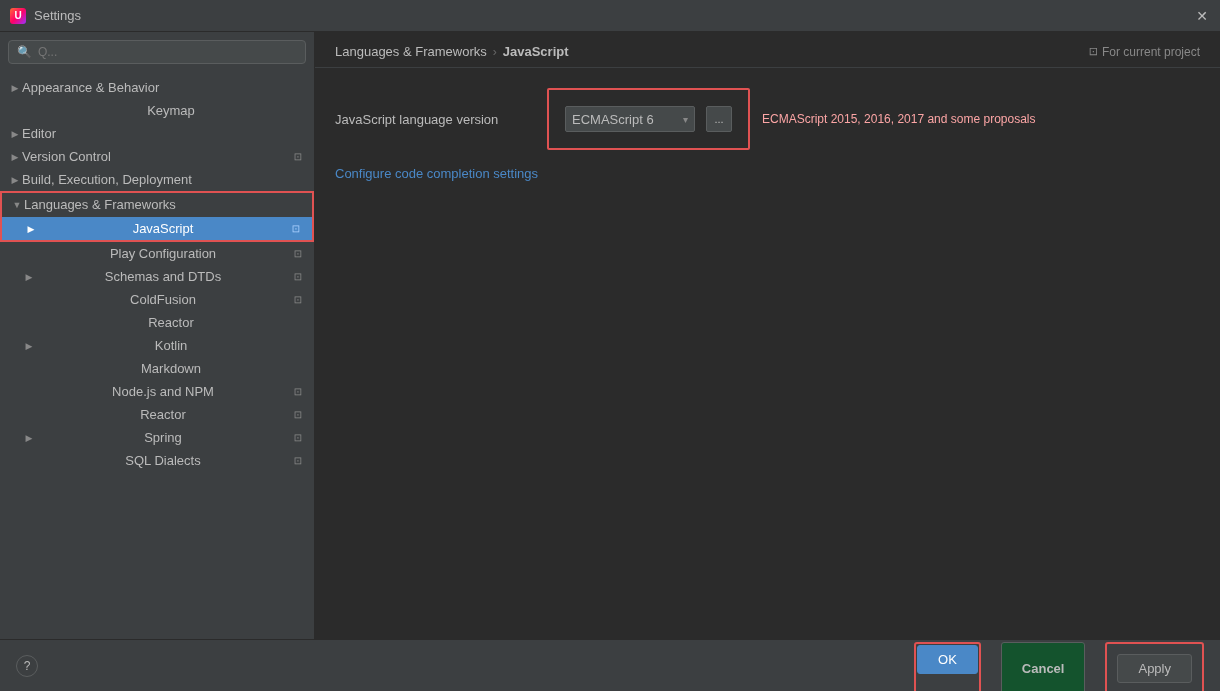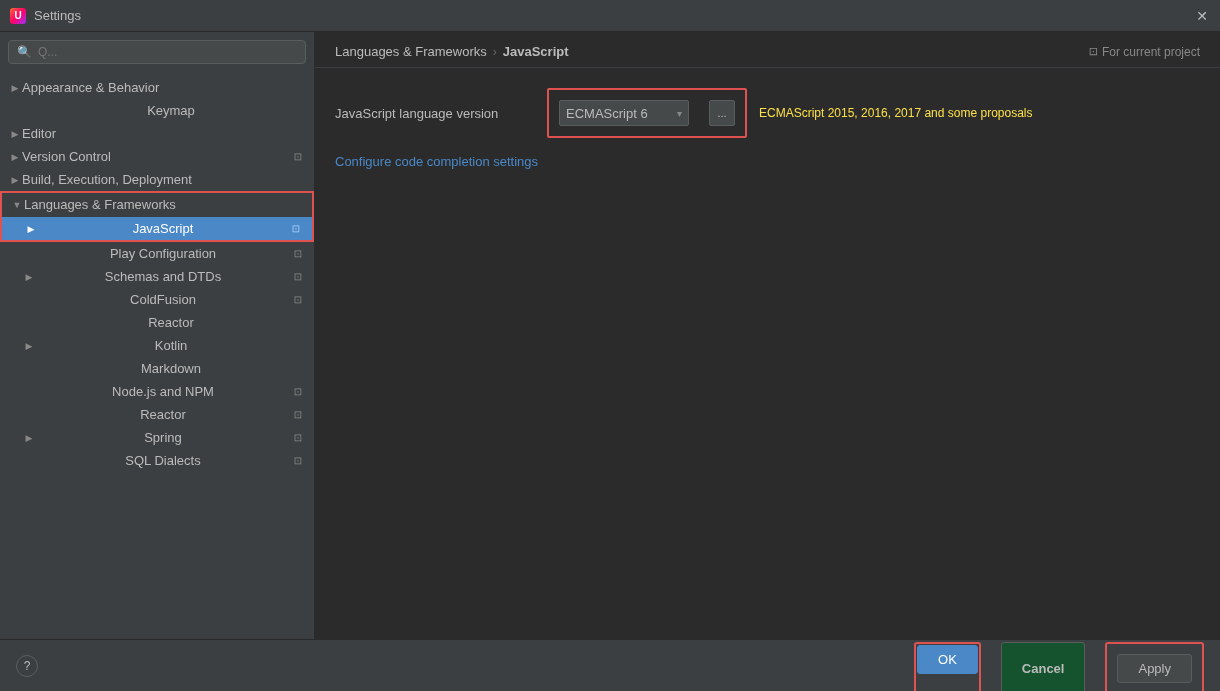--- a/index.html
+++ b/index.html
@@ -186,24 +186,24 @@
       margin-bottom: 16px;
     }
     .setting-label {
       color: #bbbbbb;
       font-size: 13px;
       min-width: 200px;
     }
     .dropdown-wrapper {
       display: flex;
       align-items: center;
-      gap: 18px;
+      gap: 9px;
       border: 2px solid #e05252;
       border-radius: 2px;
-      padding: 10px;
+      padding: 16px;
     }
     .dropdown-select-inner {
       background: #45494a;
       border: 1px solid #5a5d5e;
       color: #bbbbbb;
       padding: 2px 6px;
       display: flex;
       align-items: center;
       justify-content: space-between;
       min-width: 130px;
@@ -220,21 +220,21 @@
       height: 26px;
       cursor: pointer;
       display: flex;
       align-items: center;
       justify-content: center;
       font-size: 11px;
       border-radius: 2px;
       margin-left: 2px;
     }
     .setting-description {
-      color: #fde047;
+      color: #fca5a5;
       font-size: 12px;
     }
 
     .config-link {
       color: #4a88c7;
       font-size: 13px;
       cursor: pointer;
       text-decoration: none;
     }
 

